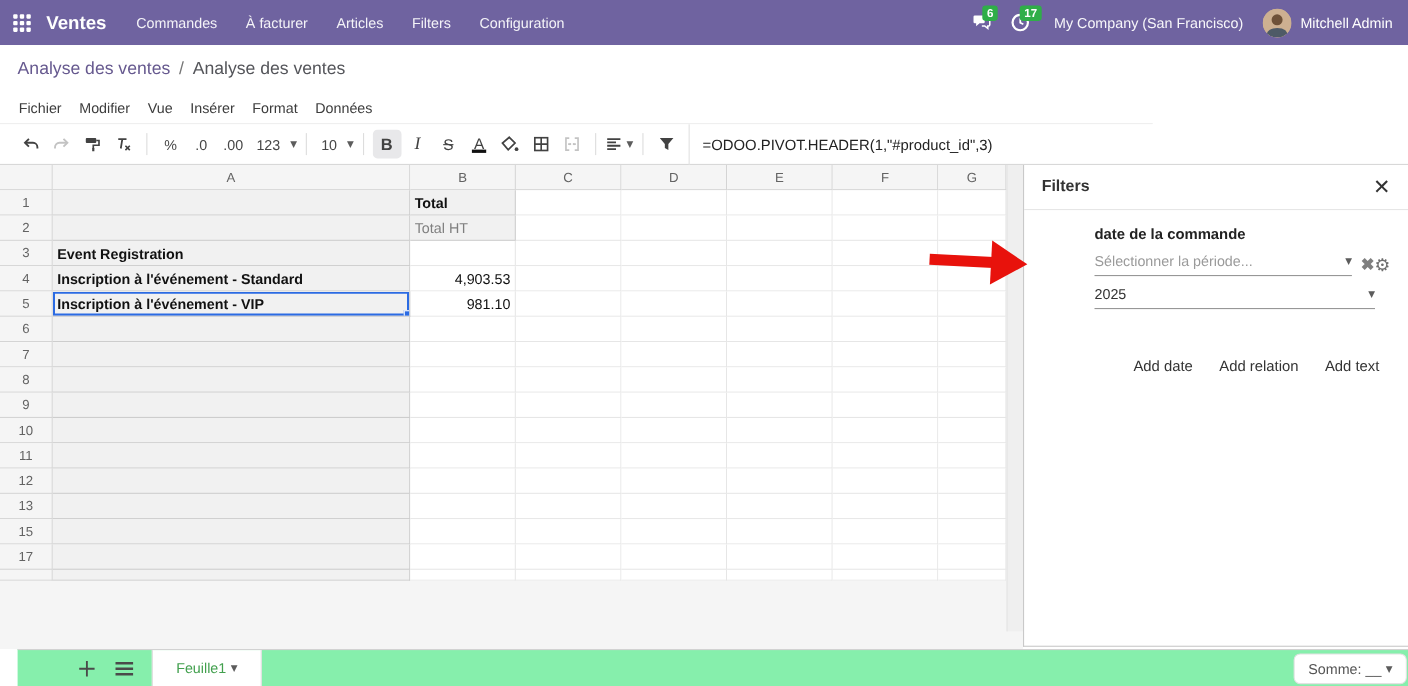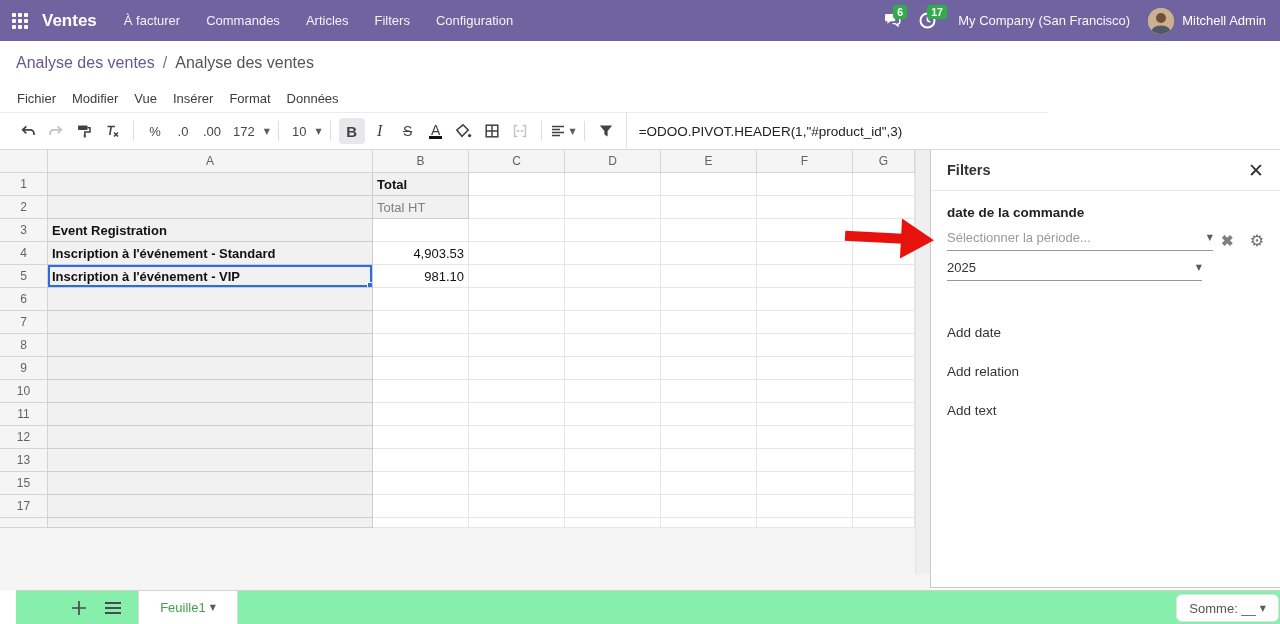--- a/index.html
+++ b/index.html
@@ -72,32 +72,32 @@
                  background:var(--selection-blue,#2b6be3); border:1px solid #fff; z-index:4; }
   #v-gutter { position:absolute; left:915px; top:0; width:15px; height:424px; background:#efefef; border-left:1px solid #e3e3e3; }
 
   
   #filters-panel { position:absolute; left:930px; top:150px; width:350px; height:438px; background:#fff;
                    border-left:1px solid #c9c9c9; border-bottom:1px solid #c9c9c9; }
   #fp-header { height:41px; display:flex; align-items:center; justify-content:space-between;
                padding:0 16px; border-bottom:1px solid #e6e6e6; }
   #fp-title { font-size:14.5px; font-weight:600; color:#333; }
   #fp-close { font-size:19px; color:#333; cursor:pointer; line-height:1; font-family:"DejaVu Sans",sans-serif; }
-  #fp-body { padding:14px 16px 0 16px; }
+  #fp-body { padding:14px 16px 0 16px;margin-left:48px; }
   #fp-field-label { font-size:13.5px; font-weight:700; color:#222; margin-bottom:10px; }
   .fp-row { display:flex; align-items:center; }
   .select-line { border-bottom:1px solid #979797; display:flex; align-items:center;
                  justify-content:space-between; padding-bottom:5px; cursor:pointer; }
   .select-line .placeholder { font-size:13px; color:#9a9a9a; }
   .select-line .value { font-size:13px; color:#333; }
   #period-line { width:266px; }
   #year-line { width:255px; margin-top:9px; }
   .mini-x { font-size:15px; font-weight:700; color:#7f7f7f; margin-left:8px; cursor:pointer; line-height:1; }
   .gear { font-family:"DejaVu Sans", sans-serif; font-size:16px; color:#6e6e6e; margin-left:auto; cursor:pointer; line-height:1; }
-  #fp-buttons { display:flex; justify-content:flex-end; gap:24px; margin-top:44px; padding-right:10px;flex-direction:column; }
+  #fp-buttons { display:flex; justify-content:flex-end; gap:24px; margin-top:44px; padding-right:10px; }
   .fp-btn { font-size:13.5px; font-weight:500; color:#333; cursor:pointer; }
 
   
   #annotation-arrow { position:absolute; left:845px; top:218px; width:90px; height:40px;
                       transform:rotate(3deg); z-index:9; pointer-events:none; }
   #annotation-arrow .shaft { position:absolute; left:0; top:15px; width:58px; height:10px; background:var(--arrow-red,#e8120c); }
   #annotation-arrow .head { position:absolute; left:56px; top:0; width:0; height:0;
         border-top:20px solid transparent; border-bottom:20px solid transparent;
         border-left:33px solid var(--arrow-red,#e8120c); }
 
@@ -130,22 +130,22 @@
         <i></i>
         <i></i>
         <i></i>
         <i></i>
         <i></i>
         <i></i>
       </span>
   </div>
   <div class="app-name">Ventes</div>
   <div class="top-menu">
+    <span class="tm-item">Commandes</span>
     <span class="tm-item">À facturer</span>
-    <span class="tm-item">Commandes</span>
     <span class="tm-item">Articles</span>
     <span class="tm-item">Filters</span>
     <span class="tm-item">Configuration</span>
   </div>
   <div id="topbar-right">
     <div class="icon-badge-wrap">
       <span>
         <svg width="19" height="16" viewBox="0 0 19 16">
           <path d="M1 2.2 Q1 1 2.2 1 H10 Q11.2 1 11.2 2.2 V7 Q11.2 8.2 10 8.2 H6.5 L3.4 10.8 V8.2 H2.2 Q1 8.2 1 7 Z" fill="#fff"></path>
           <path d="M12.4 4.4 H14.6 Q15.8 4.4 15.8 5.6 V9.4 Q15.8 10.6 14.6 10.6 H14 V12.8 L11.2 10.6 H8.6" fill="none" stroke="#fff" stroke-width="1.4"></path>
@@ -213,21 +213,21 @@
     <svg width="16" height="16" viewBox="0 0 16 16">
         <path d="M3.5 3.5 H11 M7.2 3.5 L5.8 12" fill="none" stroke="#424242" stroke-width="1.6"></path>
         <path d="M10 9.5 L14 13.5 M14 9.5 L10 13.5" fill="none" stroke="#424242" stroke-width="1.5"></path>
       </svg>
   </div>
   <div class="tb-sep"></div>
   <div class="tb-btn tb-txt">%</div>
   <div class="tb-btn tb-txt">.0</div>
   <div class="tb-btn tb-txt">.00</div>
   <div class="tb-btn">
-    <span class="tb-txt">172</span>
+    <span class="tb-txt">123</span>
       <span class="caret">▼</span>
   </div>
   <div class="tb-sep"></div>
   <div class="tb-btn">
     <span class="tb-txt">10</span>
       <span class="caret">▼</span>
   </div>
   <div class="tb-sep"></div>
   <div class="tb-btn active btn-bold">B</div>
   <div class="tb-btn btn-italic">I</div>

